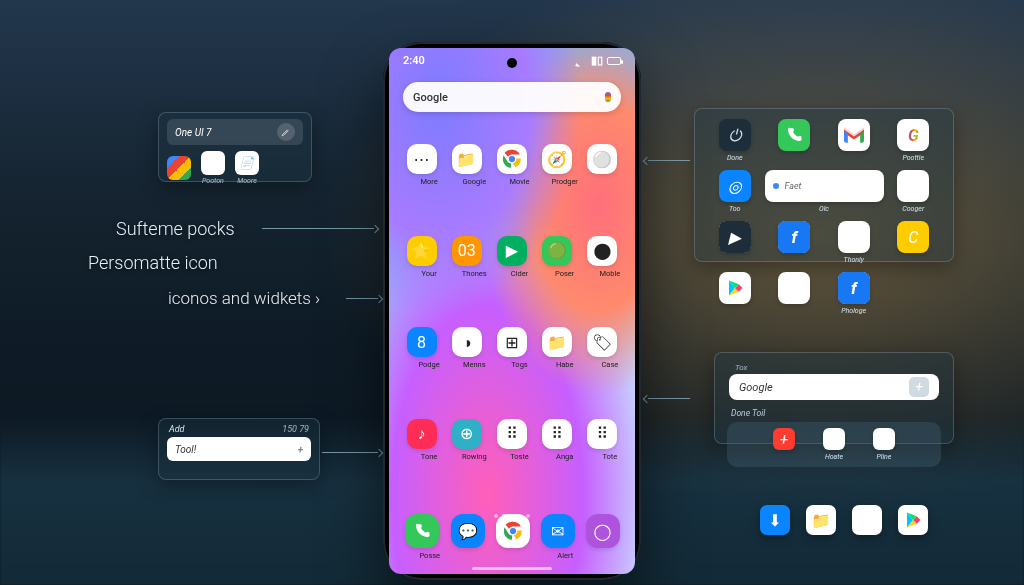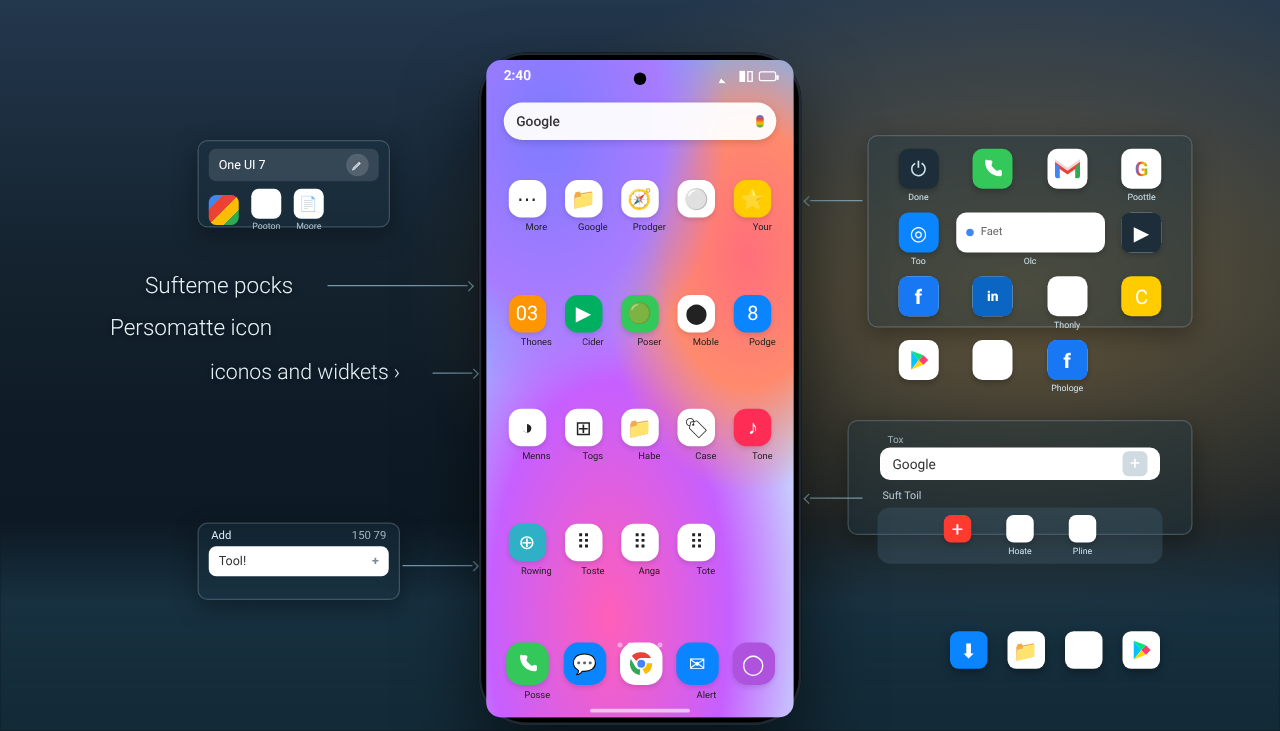--- a/index.html
+++ b/index.html
@@ -99,20 +99,21 @@
     position:absolute; height:1px; background:#8fb5c7; opacity:.8;
   }
   .leader::after{content:"";position:absolute;right:-4px;top:-2px;width:5px;height:5px;border-top:1px solid #8fb5c7;border-right:1px solid #8fb5c7;transform:rotate(45deg);}
   .panel {
     position:absolute;
     background:rgba(30,55,70,.35);
     border:1px solid rgba(200,225,240,.22);
     border-radius:8px;
     backdrop-filter: blur(2px);
     box-shadow:0 6px 20px rgba(0,0,0,.35);
+    font-style:italic;
   }
   .panel-header{font-size:8px;color:#cfe3ee;opacity:.7;padding:4px 8px 0;}
   
   .oneui { left:158px; top:112px; width:154px; height:70px; padding:6px 8px;}
   .oneui-top{display:flex;justify-content:space-between;align-items:center;
     background:rgba(255,255,255,.12);border-radius:6px;padding:4px 8px;font-size:10px;}
   .oneui-top .edit{width:18px;height:18px;border-radius:50%;background:rgba(255,255,255,.15);
     display:flex;align-items:center;justify-content:center;font-size:10px;}
   .oneui-row{display:flex;gap:10px;margin-top:6px;align-items:center;}
   .widget-sq{width:24px;height:24px;border-radius:6px;background:#fff;display:flex;align-items:center;justify-content:center;font-size:12px;}
@@ -124,21 +125,21 @@
   .addp .plus{color:#7a8a96;font-weight:700;}
   
   .rgrid { right:70px; top:108px; width:260px; height:154px; padding:10px 10px 6px;}
   .rgrid-rows{display:grid;grid-template-columns:repeat(4,1fr);row-gap:8px;}
   .rchip{display:flex;flex-direction:column;align-items:center;gap:3px;}
   .rchip .tile{width:32px;height:32px;border-radius:8px;background:#fff;display:flex;align-items:center;justify-content:center;font-size:16px;box-shadow:0 2px 4px rgba(0,0,0,.2);}
   .rchip .cap{font-size:7px;color:#cfe3ee;}
   .rchip.wide{grid-column:span 2;text-align:right;}
   .rchip.wide .tile{width:100%;justify-content:flex-start;padding:0 8px;font-size:9px;color:#666;gap:6px;}
   
-  .rgoog{ right:70px; top:336px; width:276px; height:92px; padding:6px 23px;}
+  .rgoog{ right:70px; top:352px; width:240px; height:92px; padding:6px 12px;}
   .rgoog .pill{background:#fff;border-radius:8px;height:26px;display:flex;align-items:center;justify-content:space-between;padding:0 10px;font-size:11px;color:#333;margin:2px 2px 8px;}
   .rgoog .plusbox{width:20px;height:20px;border-radius:5px;background:rgba(120,150,170,.35);color:#fff;display:flex;align-items:center;justify-content:center;font-size:14px;}
   .rgoog .hdr2{font-size:8.5px;color:#cfe3ee;opacity:.85;margin:0 4px 4px;}
   .rgoog .dockrow{display:flex;gap:28px;justify-content:center;align-items:flex-start;
     background:rgba(70,100,120,.35);border-radius:10px;padding:6px 8px;}
   .rgoog .dockrow .rchip .tile{width:22px;height:22px;border-radius:6px;}
   .rgoog .dockrow .rchip .cap{font-size:7px;text-align:right;}
   .rgoog .dockrow .redtile{background:#ff3b30;color:#fff;}
   
   .freerow{position:absolute;right:96px;bottom:50px;display:flex;gap:16px;}
@@ -238,33 +239,33 @@
         </div>
         <div class="rchip wide">
           <div class="tile">
             <span style="width:6px;height:6px;border-radius:50%;background:#4285f4"></span>
             <span>Faet</span>
           </div>
           <div class="cap">Olc</div>
         </div>
         <div class="rchip">
           <div class="tile " style="">
+            <span>✉</span>
+          </div>
+          <div class="cap">Cooger</div>
+        </div>
+        <div class="rchip">
+          <div class="tile " style="">
             <span style="background:#1d2d3a;color:#fff;width:100%;height:100%;display:flex;align-items:center;justify-content:center;border-radius:7px">▶</span>
           </div>
           <div class="cap"></div>
         </div>
         <div class="rchip">
           <div class="tile " style="">
             <span style="background:#1877f2;color:#fff;width:100%;height:100%;display:flex;align-items:center;justify-content:center;border-radius:7px;font-weight:800">f</span>
-          </div>
-          <div class="cap"></div>
-        </div>
-        <div class="rchip">
-          <div class="tile " style="">
-            <span style="background:#0a66c2;color:#fff;width:100%;height:100%;display:flex;align-items:center;justify-content:center;border-radius:7px;font-weight:800;font-size:11px">in</span>
           </div>
           <div class="cap"></div>
         </div>
         <div class="rchip">
           <div class="tile " style="">
             <span>⊞</span>
           </div>
           <div class="cap">Thonly</div>
         </div>
         <div class="rchip">
@@ -299,21 +300,21 @@
       </div>
   </div>
   <div class="leader" style="left:648px;top:160px;width:42px;transform:scaleX(-1)"></div>
 
   <div class="panel rgoog">
     <div class="panel-header">Tox</div>
     <div class="pill">
       <span>Google</span>
       <span class="plusbox">+</span>
     </div>
-    <div class="hdr2">Suft Toil</div>
+    <div class="hdr2">Done Toil</div>
     <div class="dockrow" id="rgoog-dock">
         <div class="rchip">
           <div class="tile redtile">+</div>
           <div class="cap"></div>
         </div>
         <div class="rchip">
           <div class="tile ">⌂</div>
           <div class="cap">Hoate</div>
         </div>
         <div class="rchip">
@@ -367,154 +368,167 @@
             </div>
             <div class="lb">More</div>
           </div>
           <div class="app">
             <div class="ic ">
               <span>📁</span>
             </div>
             <div class="lb">Google</div>
           </div>
           <div class="app">
-            <div class="ic ">
-              <span>🧭</span>
-            </div>
-            <div class="lb">Prodger</div>
-          </div>
-          <div class="app">
-            <div class="ic ">
-              <span>⚪</span>
-            </div>
-            <div class="lb"></div>
-          </div>
-          <div class="app">
-            <div class="ic bg-yellow">
-              <span>⭐</span>
-            </div>
-            <div class="lb">Your</div>
-          </div>
-          <div class="app">
-            <div class="ic bg-orange">
-              <span>03</span>
-            </div>
-            <div class="lb">Thones</div>
-          </div>
-          <div class="app">
-            <div class="ic bg-dgreen">
-              <span>▶</span>
-            </div>
-            <div class="lb">Cider</div>
-          </div>
-          <div class="app">
-            <div class="ic bg-green">
-              <span>🟢</span>
-            </div>
-            <div class="lb">Poser</div>
-          </div>
-          <div class="app">
-            <div class="ic ">
-              <span>⬤</span>
-            </div>
-            <div class="lb">Moble</div>
-          </div>
-          <div class="app">
-            <div class="ic bg-blue">
-              <span>8</span>
-            </div>
-            <div class="lb">Podge</div>
-          </div>
-          <div class="app">
-            <div class="ic ">
-              <span>◑</span>
-            </div>
-            <div class="lb">Menns</div>
-          </div>
-          <div class="app">
-            <div class="ic ">
-              <span>⊞</span>
-            </div>
-            <div class="lb">Togs</div>
-          </div>
-          <div class="app">
-            <div class="ic ">
-              <span>📁</span>
-            </div>
-            <div class="lb">Habe</div>
-          </div>
-          <div class="app">
-            <div class="ic ">
-              <span>🏷</span>
-            </div>
-            <div class="lb">Case</div>
-          </div>
-          <div class="app">
-            <div class="ic bg-music">
-              <span>♪</span>
-            </div>
-            <div class="lb">Tone</div>
-          </div>
-          <div class="app">
-            <div class="ic bg-teal">
-              <span>⊕</span>
-            </div>
-            <div class="lb">Rowing</div>
-          </div>
-          <div class="app">
-            <div class="ic ">
-              <span>⠿</span>
-            </div>
-            <div class="lb">Toste</div>
-          </div>
-          <div class="app">
-            <div class="ic ">
-              <span>⠿</span>
-            </div>
-            <div class="lb">Anga</div>
-          </div>
-          <div class="app">
-            <div class="ic ">
-              <span>⠿</span>
-            </div>
-            <div class="lb">Tote</div>
-          </div>
-        </div>
-      <div class="pager">
-        <span></span>
-          <span class="active"></span>
-          <span></span>
-          <span></span>
-          <span></span>
-      </div>
-      <div class="dock" id="dock">
-          <div class="app">
-            <div class="ic bg-green">
-              <svg width="18" height="18" viewBox="0 0 24 24" fill="#fff">
-                <path d="M6 2c-1 0-2 1-2 2 0 9 7 16 16 16 1 0 2-1 2-2v-3c0-1-1-2-2-2l-3 1c-1 0-1 0-2-1l-3-3c-1-1-1-1-1-2l1-3c0-1-1-2-2-2H6z"></path>
-              </svg>
-            </div>
-            <div class="lb">Posse</div>
-          </div>
-          <div class="app">
-            <div class="ic bg-blue">
-              <span>💬</span>
-            </div>
-          </div>
-          <div class="app">
             <div class="ic chrome">
               <svg width="20" height="20" viewBox="0 0 48 48">
                 <circle cx="24" cy="24" r="22" fill="#fff"></circle>
                 <circle cx="24" cy="24" r="9" fill="#4285f4"></circle>
                 <path fill="#ea4335" d="M24 2a22 22 0 0 1 19 11H24a11 11 0 0 0-9.5 5.5L6 9A22 22 0 0 1 24 2z"></path>
                 <path fill="#fbbc05" d="M45 24a22 22 0 0 1-13 20l-9-15a11 11 0 0 0 10-6h12z"></path>
                 <path fill="#34a853" d="M24 46A22 22 0 0 1 4 15l9 15a11 11 0 0 0 9 5l-1 11z"></path>
                 <circle cx="24" cy="24" r="9" fill="#4285f4" stroke="#fff" stroke-width="3"></circle>
               </svg>
             </div>
+            <div class="lb">Movie</div>
+          </div>
+          <div class="app">
+            <div class="ic ">
+              <span>🧭</span>
+            </div>
+            <div class="lb">Prodger</div>
+          </div>
+          <div class="app">
+            <div class="ic ">
+              <span>⚪</span>
+            </div>
+            <div class="lb"></div>
+          </div>
+          <div class="app">
+            <div class="ic bg-yellow">
+              <span>⭐</span>
+            </div>
+            <div class="lb">Your</div>
+          </div>
+          <div class="app">
+            <div class="ic bg-orange">
+              <span>03</span>
+            </div>
+            <div class="lb">Thones</div>
+          </div>
+          <div class="app">
+            <div class="ic bg-dgreen">
+              <span>▶</span>
+            </div>
+            <div class="lb">Cider</div>
+          </div>
+          <div class="app">
+            <div class="ic bg-green">
+              <span>🟢</span>
+            </div>
+            <div class="lb">Poser</div>
+          </div>
+          <div class="app">
+            <div class="ic ">
+              <span>⬤</span>
+            </div>
+            <div class="lb">Moble</div>
+          </div>
+          <div class="app">
+            <div class="ic bg-blue">
+              <span>8</span>
+            </div>
+            <div class="lb">Podge</div>
+          </div>
+          <div class="app">
+            <div class="ic ">
+              <span>◑</span>
+            </div>
+            <div class="lb">Menns</div>
+          </div>
+          <div class="app">
+            <div class="ic ">
+              <span>⊞</span>
+            </div>
+            <div class="lb">Togs</div>
+          </div>
+          <div class="app">
+            <div class="ic ">
+              <span>📁</span>
+            </div>
+            <div class="lb">Habe</div>
+          </div>
+          <div class="app">
+            <div class="ic ">
+              <span>🏷</span>
+            </div>
+            <div class="lb">Case</div>
+          </div>
+          <div class="app">
+            <div class="ic bg-music">
+              <span>♪</span>
+            </div>
+            <div class="lb">Tone</div>
+          </div>
+          <div class="app">
+            <div class="ic bg-teal">
+              <span>⊕</span>
+            </div>
+            <div class="lb">Rowing</div>
+          </div>
+          <div class="app">
+            <div class="ic ">
+              <span>⠿</span>
+            </div>
+            <div class="lb">Toste</div>
+          </div>
+          <div class="app">
+            <div class="ic ">
+              <span>⠿</span>
+            </div>
+            <div class="lb">Anga</div>
+          </div>
+          <div class="app">
+            <div class="ic ">
+              <span>⠿</span>
+            </div>
+            <div class="lb">Tote</div>
+          </div>
+        </div>
+      <div class="pager">
+        <span></span>
+          <span class="active"></span>
+          <span></span>
+          <span></span>
+          <span></span>
+      </div>
+      <div class="dock" id="dock">
+          <div class="app">
+            <div class="ic bg-green">
+              <svg width="18" height="18" viewBox="0 0 24 24" fill="#fff">
+                <path d="M6 2c-1 0-2 1-2 2 0 9 7 16 16 16 1 0 2-1 2-2v-3c0-1-1-2-2-2l-3 1c-1 0-1 0-2-1l-3-3c-1-1-1-1-1-2l1-3c0-1-1-2-2-2H6z"></path>
+              </svg>
+            </div>
+            <div class="lb">Posse</div>
+          </div>
+          <div class="app">
+            <div class="ic bg-blue">
+              <span>💬</span>
+            </div>
+          </div>
+          <div class="app">
+            <div class="ic chrome">
+              <svg width="20" height="20" viewBox="0 0 48 48">
+                <circle cx="24" cy="24" r="22" fill="#fff"></circle>
+                <circle cx="24" cy="24" r="9" fill="#4285f4"></circle>
+                <path fill="#ea4335" d="M24 2a22 22 0 0 1 19 11H24a11 11 0 0 0-9.5 5.5L6 9A22 22 0 0 1 24 2z"></path>
+                <path fill="#fbbc05" d="M45 24a22 22 0 0 1-13 20l-9-15a11 11 0 0 0 10-6h12z"></path>
+                <path fill="#34a853" d="M24 46A22 22 0 0 1 4 15l9 15a11 11 0 0 0 9 5l-1 11z"></path>
+                <circle cx="24" cy="24" r="9" fill="#4285f4" stroke="#fff" stroke-width="3"></circle>
+              </svg>
+            </div>
           </div>
           <div class="app">
             <div class="ic bg-blue">
               <span>✉</span>
             </div>
             <div class="lb">Alert</div>
           </div>
           <div class="app">
             <div class="ic bg-purple">
               <span>◯</span>

